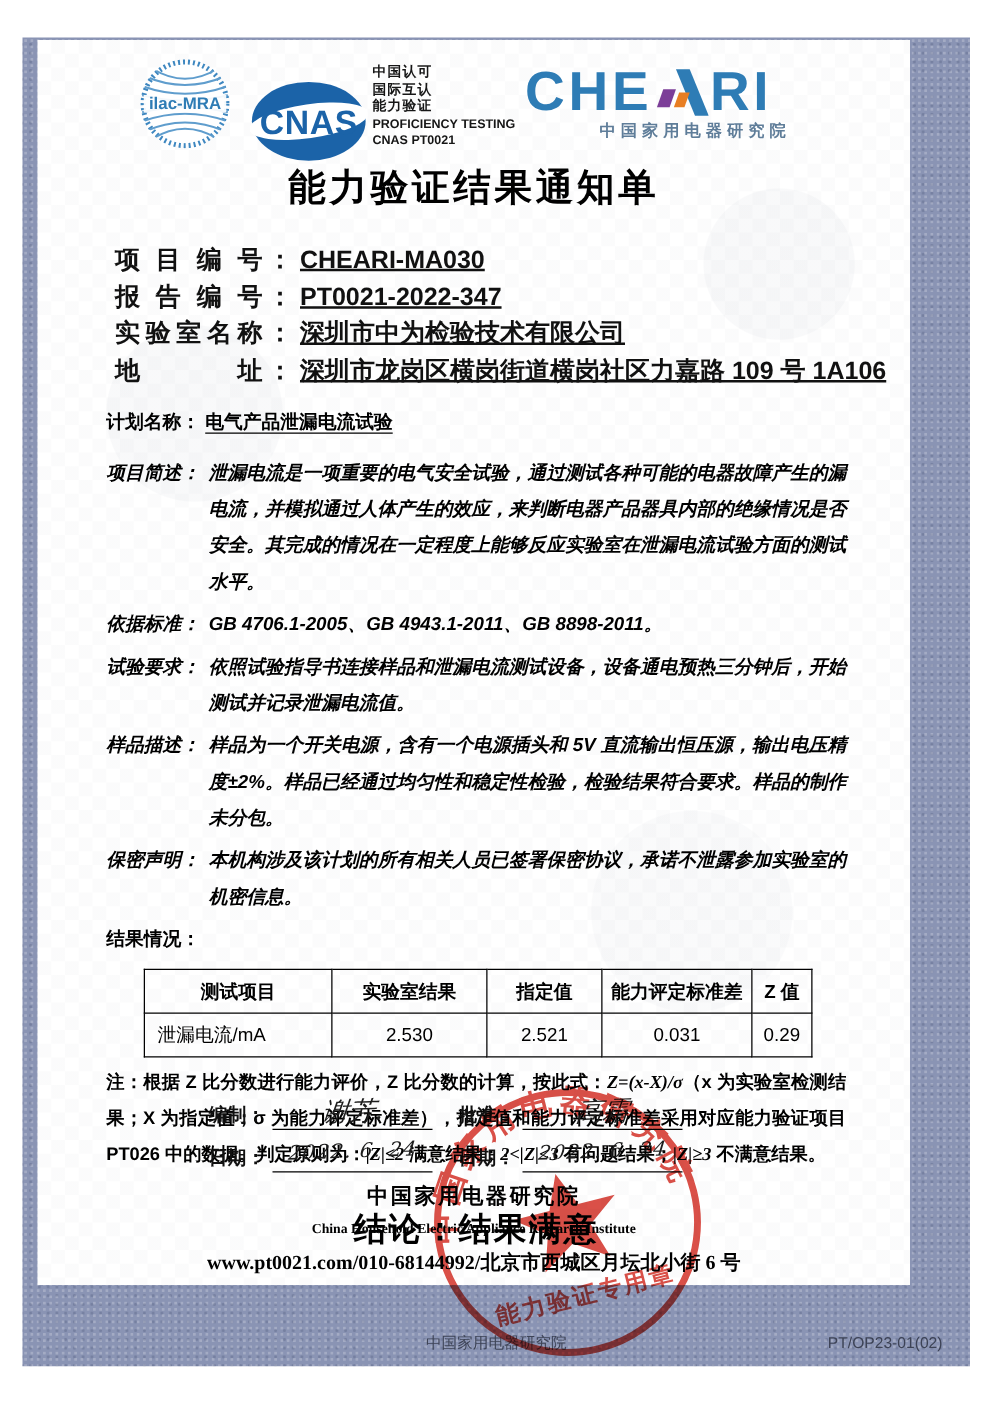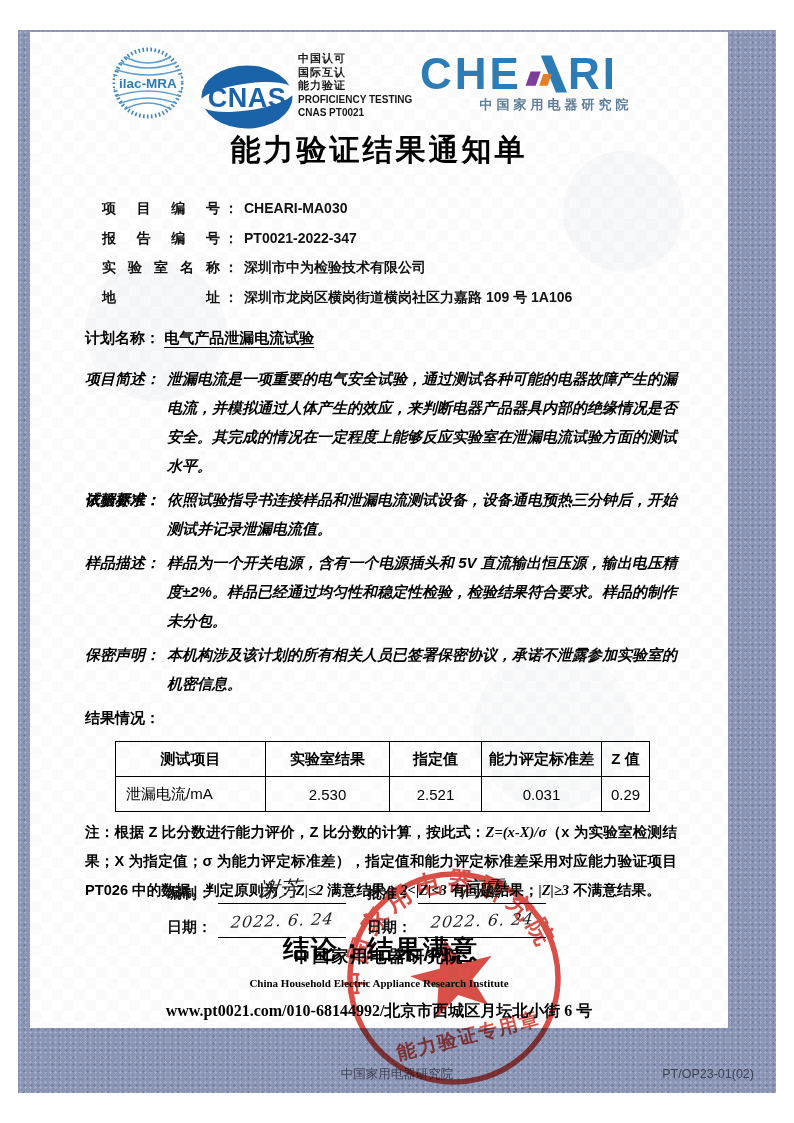--- a/index.html
+++ b/index.html
@@ -40,21 +40,21 @@
   .cheari-row { display:flex; align-items:flex-start; }
   .cheari-letters { font-weight:bold; font-size:44px; line-height:40px; color:#2e7cb5; letter-spacing:3px; font-family:"Liberation Sans",sans-serif; }
   .cheari-a { width:44px; height:40px; margin:0 1px; }
   .cheari-sub { margin-top:2px; text-align:center; font-size:13px; letter-spacing:4px; color:#5f7d99; font-weight:bold; }
 
   
   .doc-title { position:absolute; top:98px; left:0; width:100%; text-align:center;
     font-size:30px; font-weight:bold; letter-spacing:3px; color:#000; }
 
   
-  .fields { position:absolute; top:162px; left:72px; font-size:14px; font-weight:bold; }
+  .fields { position:absolute; top:162px; left:62px; font-size:20px; font-weight:bold;text-decoration:underline; }
   .field { line-height:29.5px; white-space:nowrap; }
   .flabel { display:inline-block; width:118px; text-align:justify; text-align-last:justify; }
   .fcolon { display:inline-block; margin:0 6px 0 4px; }
 
   
   .bodytext { position:absolute; top:292px; left:55px; width:592px; font-size:15px; font-weight:bold; color:#000; }
   .plan-line { line-height:28px; margin-bottom:12px; }
   .plan-line .u { text-decoration:underline; text-underline-offset:4px; }
   .para { position:relative; padding-left:82px; line-height:29px; margin-bottom:5px; text-align:justify;font-style:italic; }
   .para .plabel { position:absolute; left:0; top:0; }
@@ -190,20 +190,21 @@
         <span>计划名称：</span>
         <span class="u">电气产品泄漏电流试验</span>
       </div>
 
       <div class="para">
         <span class="plabel">项目简述：</span>
         <span>泄漏电流是一项重要的电气安全试验，通过测试各种可能的电器故障产生的漏电流，并模拟通过人体产生的效应，来判断电器产品器具内部的绝缘情况是否安全。其完成的情况在一定程度上能够反应实验室在泄漏电流试验方面的测试水平。</span>
       </div>
       <div class="para">
         <span class="plabel">依据标准：</span>
+        <span>GB 4706.1-2005、GB 4943.1-2011、GB 8898-2011。</span>
       </div>
       <div class="para">
         <span class="plabel">试验要求：</span>
         <span>依照试验指导书连接样品和泄漏电流测试设备，设备通电预热三分钟后，开始测试并记录泄漏电流值。</span>
       </div>
       <div class="para">
         <span class="plabel">样品描述：</span>
         <span>样品为一个开关电源，含有一个电源插头和 5V 直流输出恒压源，输出电压精度±2%。样品已经通过均匀性和稳定性检验，检验结果符合要求。样品的制作未分包。</span>
       </div>
       <div class="para">

